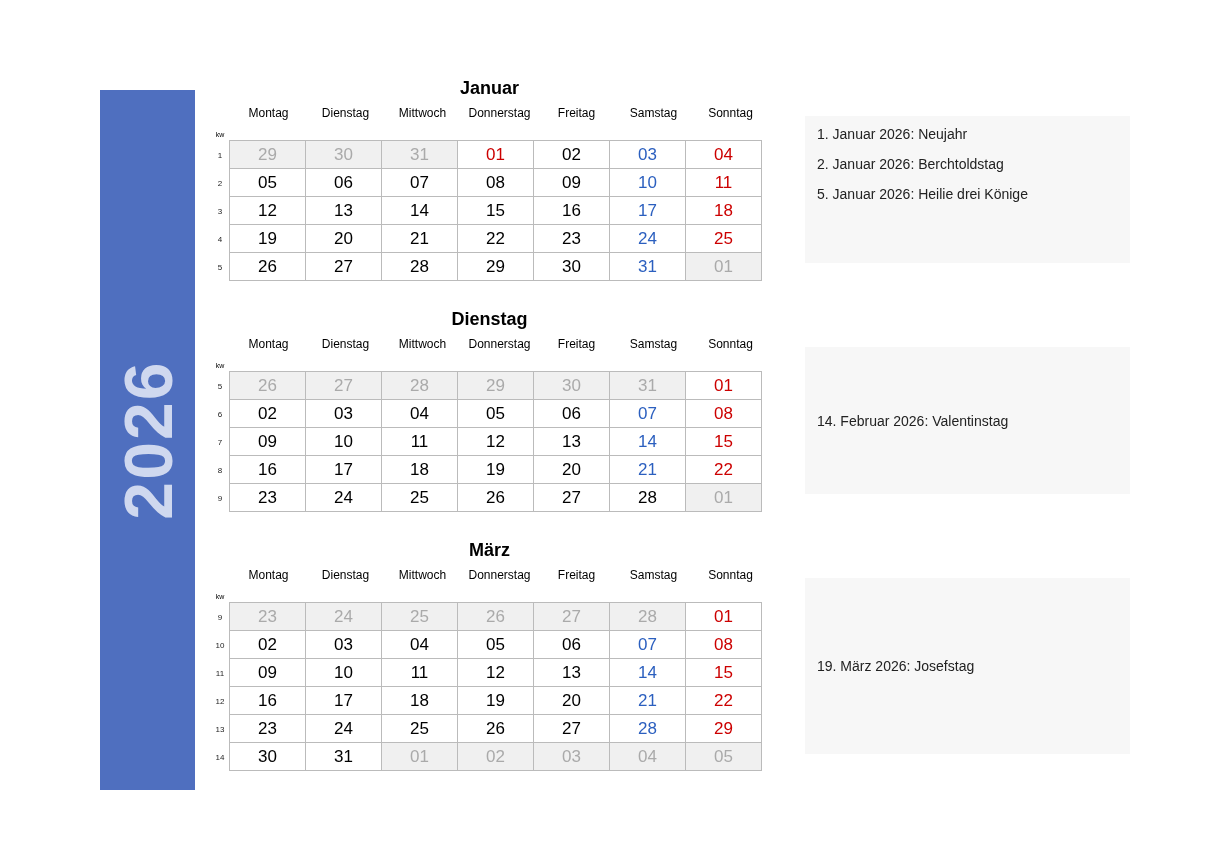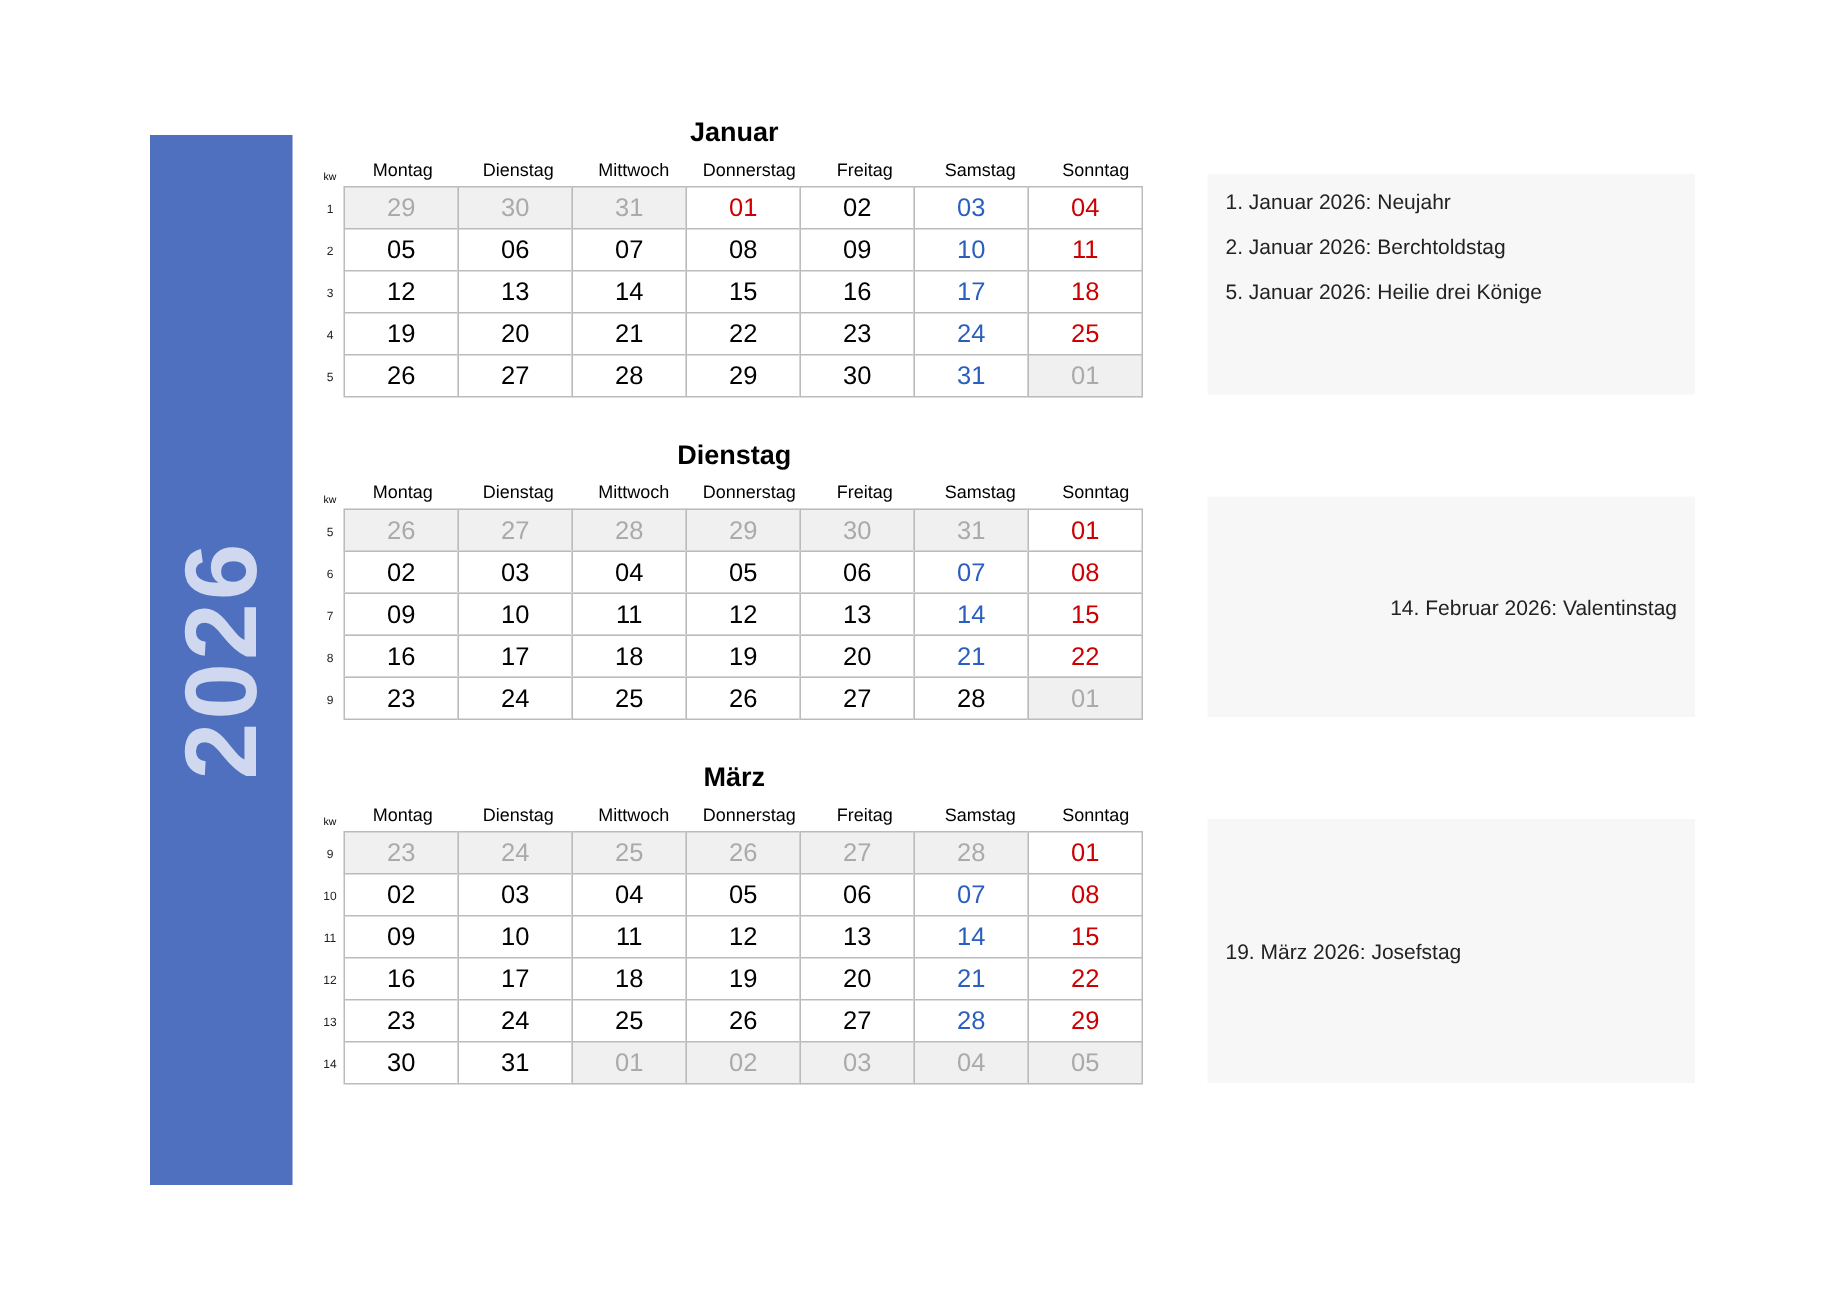--- a/index.html
+++ b/index.html
@@ -72,21 +72,21 @@
     text-align: center;
     display: flex;
     align-items: flex-end;
     justify-content: center;
     padding-bottom: 3px;
   }
   .day-head {
     width: 77px;
     font-size: 12px;
     text-align: center;
-    padding: 3px 0 5px 0;
+    padding: 3px 0 21px 0;
   }
   .body-row {
     display: flex;
     flex-direction: row;
   }
   .kw-cell {
     width: 20px;
     font-size: 8px;
     text-align: center;
     display: flex;
@@ -269,21 +269,21 @@
               <div class="day-cell">23</div>
               <div class="day-cell">24</div>
               <div class="day-cell">25</div>
               <div class="day-cell">26</div>
               <div class="day-cell">27</div>
               <div class="day-cell">28</div>
               <div class="day-cell dim">01</div>
             </div>
           </div>
         </div>
-        <div class="notes center-one" style="min-height: 147px; text-align: right;">
+        <div class="notes center-one" style="min-height: 147px;">
           <div>14. Februar 2026: Valentinstag</div>
         </div>
       </div>
       <div class="month-block">
         <div class="cal-side">
           <div class="month-title">März</div>
           <div class="cal-grid">
             <div class="head-row">
               <div class="kw-head">kw</div>
               <div class="day-head">Montag</div>

